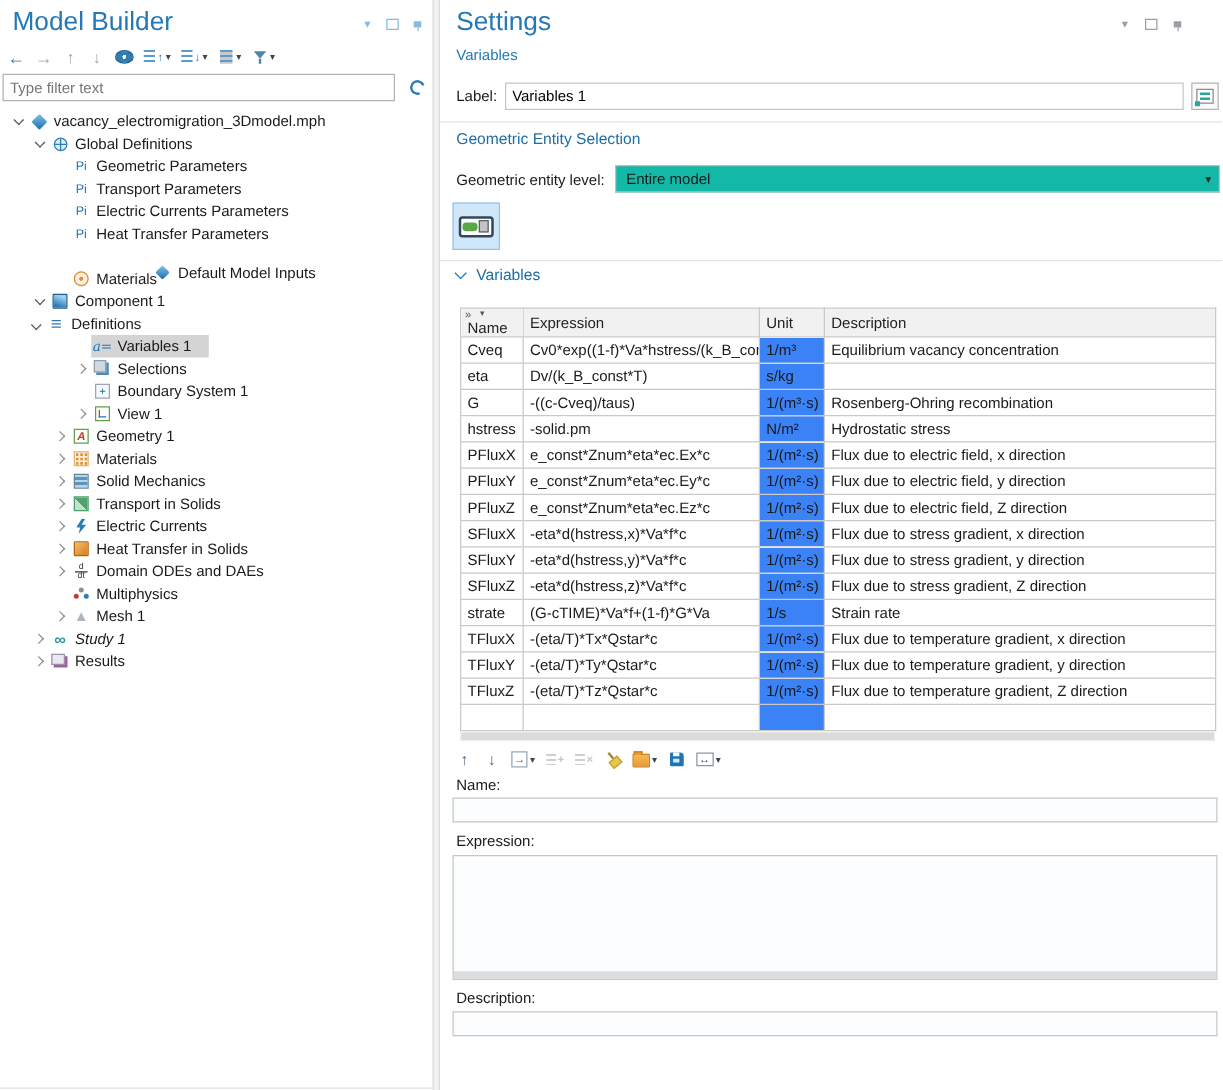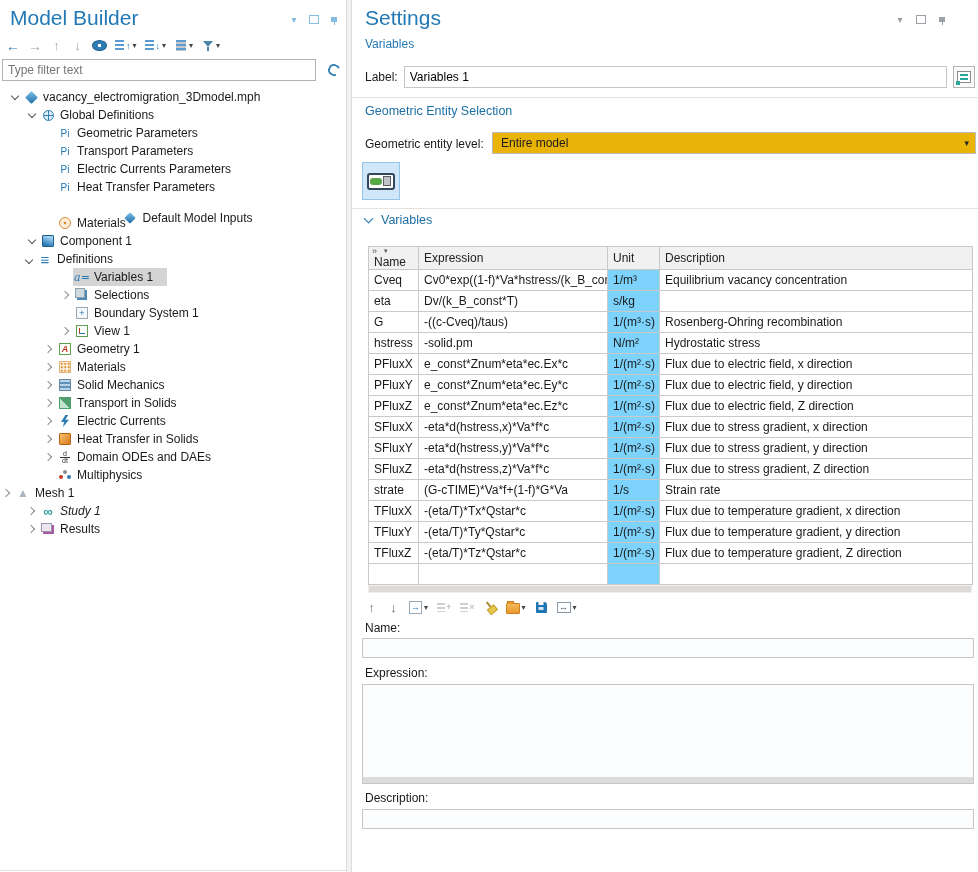--- a/index.html
+++ b/index.html
@@ -102,35 +102,35 @@
   .tic-results::before{content:"";width:9px;height:7px;background:#ece7f2;border:1px solid #9a93a8;box-shadow:2px 2px 0 #a85ba0;margin:-2px 2px 2px -2px;}
   
   .label-row{position:absolute;left:13px;top:66px;width:610px;height:22px;display:flex;align-items:center;gap:6px;}
   .label-row label{flex:none;}
   .label-row input{flex:1;height:22px;border:1px solid #c6c6c6;padding:0 5px;font:12px "Liberation Sans",sans-serif;box-sizing:border-box;}
   .sqbtn{flex:none;width:22px;height:22px;border:1px solid #b5b5b5;background:#fafafa;display:inline-flex;align-items:center;justify-content:center;box-sizing:border-box;}
   .sep{position:absolute;left:0;width:626px;height:1px;background:#e3e3e3;}
   .s1{top:97px;}.s2{top:208px;}
   .ges-header{position:absolute;left:13px;top:104px;font-size:12.5px;color:#1c6ea4;}
   .entity-label{position:absolute;left:13px;top:137px;}
-  .entity-select{position:absolute;left:140px;top:132px;width:484px;height:22px;border:1px solid #bdbdbd;background:#eab308;display:flex;align-items:center;padding:0 8px;box-sizing:border-box;}
+  .entity-select{position:absolute;left:140px;top:132px;width:484px;height:22px;border:1px solid #bdbdbd;background:#14b8a6;display:flex;align-items:center;padding:0 8px;box-sizing:border-box;}
   .sel-caret{position:absolute;right:6px;font-size:9px;color:#222;}
   .active-btn{position:absolute;left:10px;top:162px;width:38px;height:38px;border:1px solid #94c5e8;background:#cfe7f8;display:flex;align-items:center;justify-content:center;box-sizing:border-box;}
   .switch{width:24px;height:13px;border:2px solid #33475a;border-radius:3px;background:#fff;display:flex;align-items:center;}
   .kn-on{width:12px;height:7px;background:#58a846;border-radius:3px;margin-left:1px;}
   .kn-off{width:8px;height:10px;background:#c0c4c8;border:1px solid #5a5f64;margin-left:1px;box-sizing:border-box;}
   .vars-header{position:absolute;left:13px;top:213px;font-size:12.5px;color:#1c6ea4;display:flex;align-items:center;}
   .sec-chv{width:6px;height:6px;border-right:1.5px solid #2076b4;border-bottom:1.5px solid #2076b4;transform:rotate(45deg);margin:-3px 9px 0 0;}
   
   .vars-table{position:absolute;left:16px;top:246px;width:604px;}
   .vars-table table{border-collapse:collapse;width:100%;table-layout:fixed;font-size:12px;}
   .vars-table th,.vars-table td{border:1px solid #c9c9c9;padding:0 5px;text-align:left;overflow:hidden;white-space:nowrap;}
   .vars-table th{background:#f1f1f1;font-weight:400;height:22px;color:#222;}
   .vars-table td{height:20px;background:#fff;margin-top:28px;}
-  .vars-table td.c2{background:#7dd3fc;}
+  .vars-table td.c2{background:#3b82f6;}
   .th-name{position:relative;vertical-align:bottom;padding-bottom:2px;}
   .sort-arrows{position:absolute;top:-1px;left:3px;font-size:9px;color:#555;display:flex;gap:7px;align-items:flex-start;}
   .sort-arrows i{font-style:normal;font-size:7px;margin-top:1px;}
   .hscroll{position:absolute;left:16px;top:585px;width:604px;height:8px;background:#f1efed;}
   .thumb{position:absolute;left:1px;top:1px;right:1px;height:6px;background:#dddbd9;}
   
   .f-label{position:absolute;left:13px;}
   .fl-name{top:621px;}.fl-expr{top:666px;}.fl-desc{top:791px;}
   .f-input{position:absolute;left:10px;width:612px;height:20px;border:1px solid #c6c6c6;background:#fcfdfe;box-sizing:border-box;font:12px "Liberation Sans",sans-serif;padding:0 4px;}
   .fi-name{top:638px;}.fi-desc{top:809px;}
@@ -335,21 +335,21 @@
             <span class="tree-label">Domain ODEs and DAEs</span>
           </span>
         </div>
         <div class="tree-row" style="padding-left: 42px;">
           <span class="twisty leaf"></span>
           <span class="tree-label-wrap">
             <span class="ticon tic-multiphysics"></span>
             <span class="tree-label">Multiphysics</span>
           </span>
         </div>
-        <div class="tree-row" style="">
+        <div class="tree-row" style="padding-left: 42px;">
           <span class="twisty collapsed"></span>
           <span class="tree-label-wrap">
             <span class="ticon tic-mesh"></span>
             <span class="tree-label">Mesh 1</span>
           </span>
         </div>
         <div class="tree-row" style="padding-left: 25px; font-style: italic;">
           <span class="twisty collapsed"></span>
           <span class="tree-label-wrap">
             <span class="ticon tic-study"></span>

